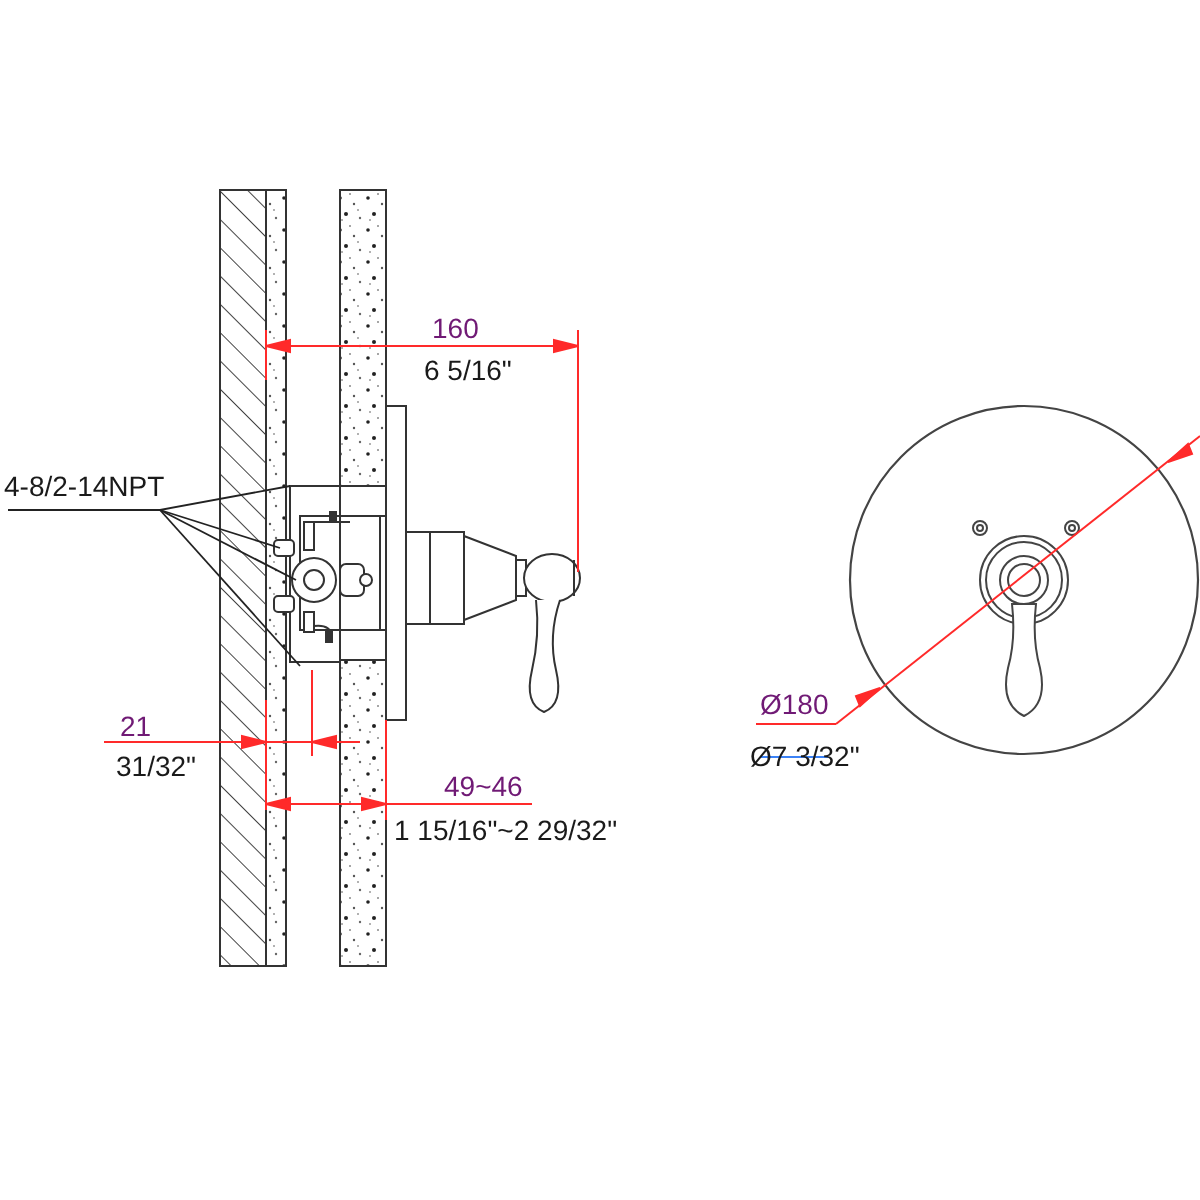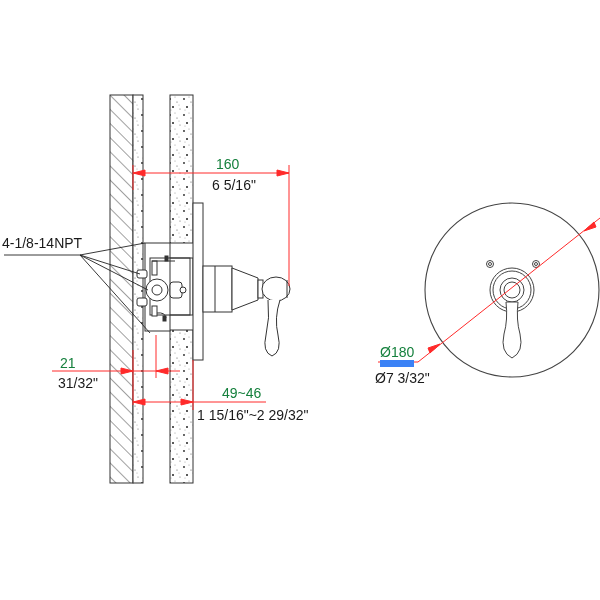--- a/index.html
+++ b/index.html
@@ -1,21 +1,21 @@
 <!DOCTYPE html>
 <html><head>
   <meta charset="utf-8">
   <style>
     html, body { margin: 0; padding: 0; background: #ffffff; }
     body { width: 600px; height: 600px; position: relative; overflow: hidden; font-family: "Liberation Sans", sans-serif; }
     svg { position: absolute; left: 0; top: 0; }
     .lbl { position: absolute; white-space: nowrap; font-family: "Liberation Sans", sans-serif; font-size: 14px; line-height: 14px; }
-    .red { color: #15803d; text-align: right; }
+    .red { color: #701a75; text-align: right; }
     .blk { color: #1a1a1a; }
-    .ul { border-bottom: 7px solid #3b82f6; padding-bottom: 1px; }
+    .ul { border-bottom: 1px solid #3b82f6; padding-bottom: 19px; }
   </style>
 </head>
 <body>
 
 <svg width="600" height="600" viewBox="0 0 600 600">
   <defs>
     <pattern id="hatch" patternUnits="userSpaceOnUse" width="10" height="10" patternTransform="rotate(-45)">
       <line x1="0" y1="0" x2="0" y2="10" stroke="#444" stroke-width="1"></line>
     </pattern>
     <pattern id="speckle" patternUnits="userSpaceOnUse" width="14" height="16">
@@ -137,21 +137,21 @@
 
     <g stroke="#ff2a2a" stroke-width="1" fill="#ff2a2a">
       <line x1="378" y1="362" x2="418" y2="362"></line>
       <line x1="418" y1="362" x2="600" y2="218"></line>
       <path d="M440 344 L430 353 L428 348 Z"></path>
       <path d="M584 231 L594 222 L596 227 Z"></path>
     </g>
   </g>
 </svg>
 
-<div class="lbl blk" style="left:2px; top:236px;">4-1/8-14NPT</div>
+<div class="lbl blk" style="left:2px; top:236px;">4-8/2-14NPT</div>
 
 <div class="lbl red" style="left:216px; top:157px;">160</div>
 <div class="lbl blk" style="left:212px; top:178px;">6 5/16"</div>
 
 <div class="lbl red" style="left:60px; top:356px;">21</div>
 <div class="lbl blk" style="left:58px; top:376px;">31/32"</div>
 
 <div class="lbl red" style="left:222px; top:386px;">49~46</div>
 <div class="lbl blk" style="left:197px; top:408px;">1 15/16"~2 29/32"</div>
 

